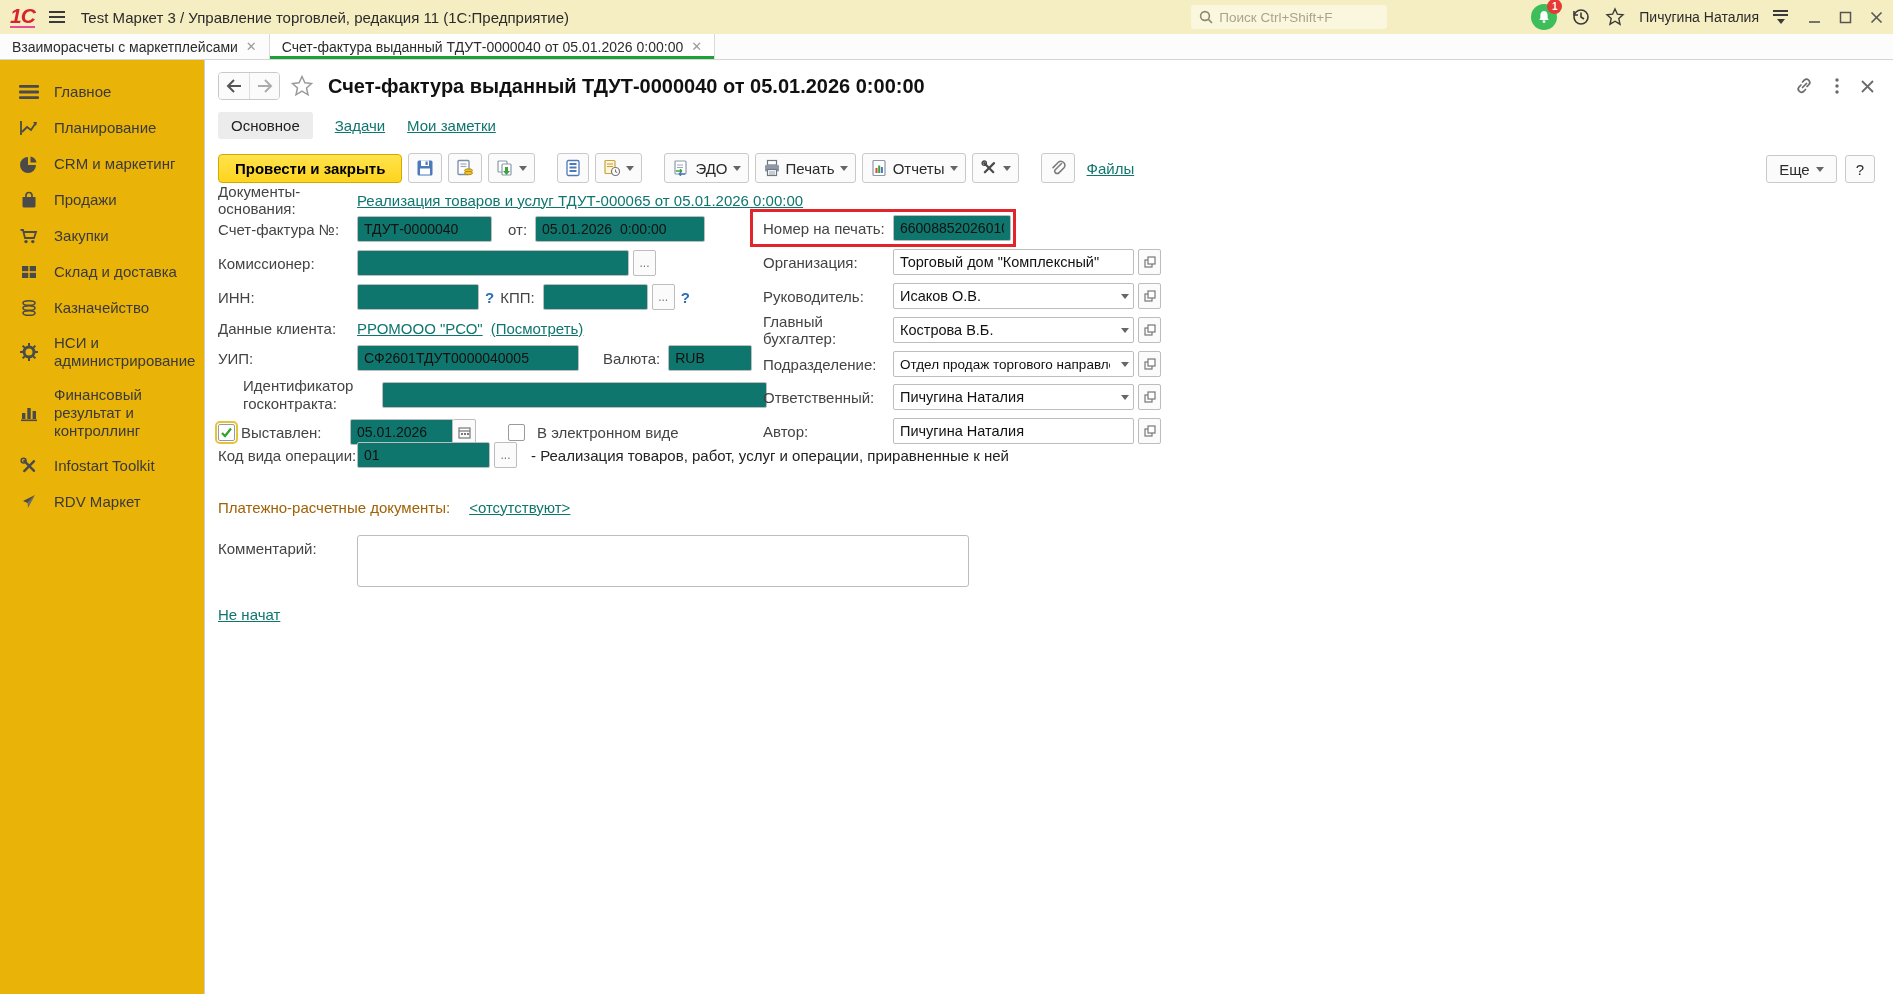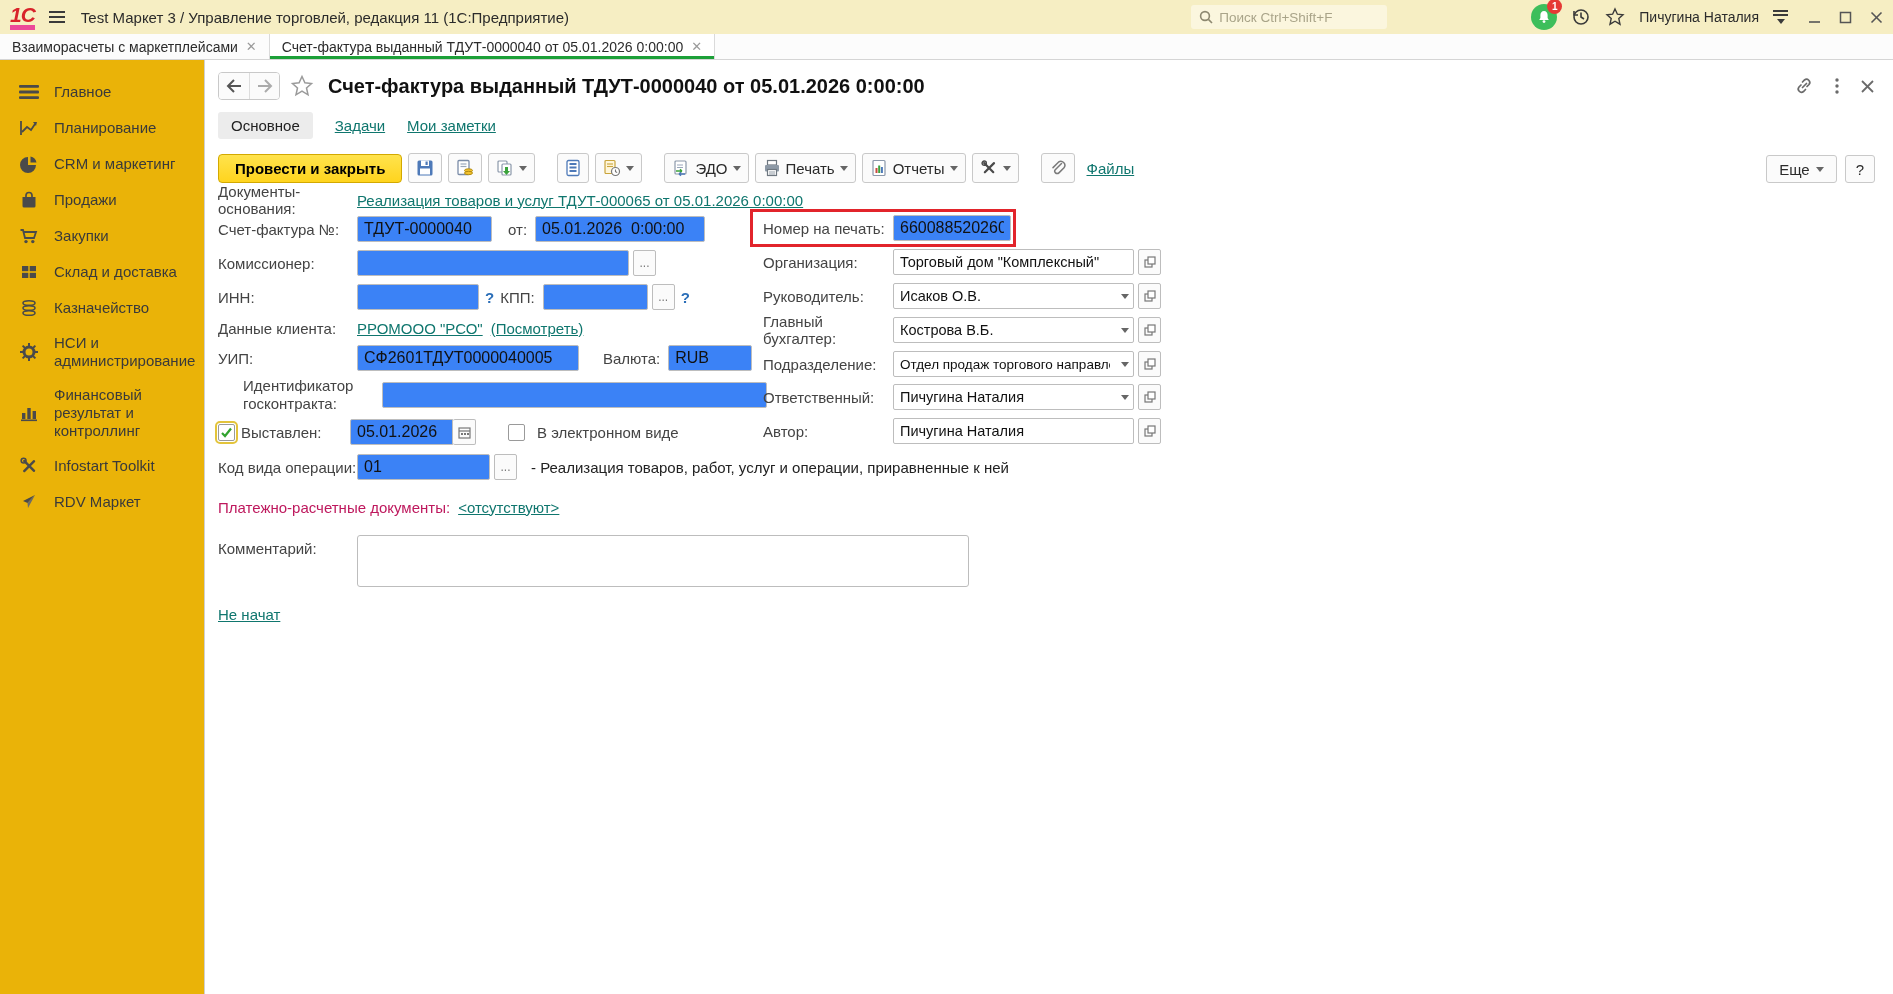--- a/index.html
+++ b/index.html
@@ -1,21 +1,21 @@
 <!DOCTYPE html>
 <html><head>
 <meta charset="utf-8">
 <style>
   * { margin:0; padding:0; box-sizing:border-box; }
   html,body { width:1893px; height:994px; overflow:hidden; }
   body { font-family:"Liberation Sans","DejaVu Sans",sans-serif; font-size:15px; color:#333; background:#fff; position:relative; }
 
   
   .titlebar { position:absolute; top:0; left:0; width:100%; height:34px; background:#F6EEC3; display:flex; align-items:center; padding:0 10px; }
-  .logo-1c { color:#D8232A; font-weight:bold; font-style:italic; font-size:21px; letter-spacing:-1px; border-bottom:5px solid #ec4899; line-height:20px; margin-right:14px; }
+  .logo-1c { color:#D8232A; font-weight:bold; font-style:italic; font-size:21px; letter-spacing:-1px; border-bottom:2px solid #ec4899; line-height:20px; margin-right:14px; }
   .burger { display:inline-flex; flex-direction:column; gap:3px; margin-right:16px; cursor:pointer; }
   .burger i { display:block; width:16px; height:2px; background:#3A3A3A; }
   .win-title { font-size:15px; color:#2B2B2B; }
   .titlebar-right { margin-left:auto; display:flex; align-items:center; gap:14px; }
   .searchbox { display:flex; align-items:center; gap:6px; width:196px; height:24px; background:#FBF6DE; border-radius:3px; padding:0 8px; margin-right:130px; }
   .searchbox input { border:none; outline:none; background:transparent; width:150px; font-size:13.5px; color:#4c1d95; }
   .searchbox input::placeholder { color:#A9A489; }
   .bell-wrap { position:relative; width:26px; height:26px; }
   .bell-circle { width:26px; height:26px; border-radius:50%; background:#3DBE5B; display:flex; align-items:center; justify-content:center; }
   .badge { position:absolute; top:-5px; right:-5px; min-width:15px; height:15px; border-radius:8px; background:#E53935; color:#fff; font-size:10px; font-weight:bold; display:flex; align-items:center; justify-content:center; padding:0 3px; }
@@ -56,21 +56,21 @@
   .tbtn { height:30px; min-width:32px; background:#FBFBFB; border:1px solid #C9C9C9; border-radius:3px; display:flex; align-items:center; justify-content:center; gap:5px; padding:0 7px; cursor:pointer; font-size:15px; color:#2B2B2B; }
   .caret { width:0; height:0; border-left:4px solid transparent; border-right:4px solid transparent; border-top:5px solid #666; }
   .tgap { width:10px; }
   .right-toolbar { position:absolute; top:95px; right:18px; display:flex; gap:8px; }
   .btn-plain { height:28px; background:#FBFBFB; border:1px solid #C9C9C9; border-radius:3px; display:flex; align-items:center; gap:6px; padding:0 12px; cursor:pointer; font-size:15px; color:#2B2B2B; }
 
   
   .frow { position:absolute; display:flex; align-items:center; height:26px; }
   .flabel { width:139px; flex:0 0 139px; color:#444; font-size:15px; }
   .rlabel { width:130px; flex:0 0 130px; color:#444; font-size:15px; }
-  .inp { height:26px; border:1px solid #BDBDBD; border-radius:2px; padding:0 6px; font-size:16px; color:#111; outline:none; background:#3b82f6; font-family:inherit; }
+  .inp { height:26px; border:1px solid #BDBDBD; border-radius:2px; padding:0 6px; font-size:14px; color:#111; outline:none; background:#0f766e; font-family:inherit; }
   .combo { display:flex; align-items:center; height:26px; border:1px solid #BDBDBD; border-radius:2px; background:#fff; }
   .combo input { border:none; outline:none; height:22px; padding:0 6px; font-size:14.5px; color:#111; flex:1; min-width:0; font-family:inherit; }
   .combo .cbt { width:17px; height:24px; display:flex; align-items:center; justify-content:center; cursor:pointer; }
   .sq-btn { width:23px; height:26px; border:1px solid #BDBDBD; border-radius:2px; background:#FBFBFB; display:flex; align-items:center; justify-content:center; margin-left:4px; cursor:pointer; font-size:12px; color:#777; }
   .hint { color:#2A6EB8; font-weight:bold; cursor:pointer; margin:0 6px; }
   .cb { width:17px; height:17px; border:1px solid #9A9A9A; border-radius:2px; background:#fff; display:inline-flex; align-items:center; justify-content:center; cursor:pointer; }
   .cb-hl { outline:2px solid #E3C43B; outline-offset:1px; }
   .red-frame { position:absolute; left:545px; top:149px; width:266px; height:38px; border:3px solid #E2242B; pointer-events:none; z-index:5; }
   .comment-area { position:absolute; left:152px; top:475px; width:612px; height:52px; border:1px solid #BDBDBD; border-radius:3px; resize:none; outline:none; font-family:inherit; font-size:14.5px; padding:4px 6px; }
 </style>
@@ -471,29 +471,29 @@
           <line x1="1" y1="5" x2="12" y2="5" stroke="#777" stroke-width="1.2"></line>
           <rect x="3" y="7" width="2" height="2" fill="#777"></rect>
           <rect x="6" y="7" width="2" height="2" fill="#777"></rect>
           <rect x="9" y="7" width="2" height="2" fill="#777"></rect>
         </svg>
       </button>
     <span class="cb" style="margin-left:32px;"></span>
     <span style="margin-left:12px; color:#444;">В электронном виде</span>
   </div>
 
-  <div class="frow" style="left:13px; top:394px;">
+  <div class="frow" style="left:13px; top:382px;">
     <span class="flabel">Код вида операции:</span>
     <input class="inp" style="width: 133px;" value="01">
     <button class="sq-btn">...</button>
     <span style="margin-left:14px; color:#222;">- Реализация товаров, работ, услуг и операции, приравненные к ней</span>
   </div>
 
   <div class="frow" style="left:13px; top:434px;">
-    <span style="color:#be185d; margin-right:8px;">Платежно-расчетные документы:</span>
+    <span style="color:#a16207; margin-right:19px;">Платежно-расчетные документы:</span>
     <span class="link">&lt;отсутствуют&gt;</span>
   </div>
 
   <div class="frow" style="left:13px; top:475px;">
     <span class="flabel">Комментарий:</span>
   </div>
   <textarea class="comment-area" style=""></textarea>
 
   <div class="frow" style="left:13px; top:541px;">
     <span class="link">Не начат</span>

